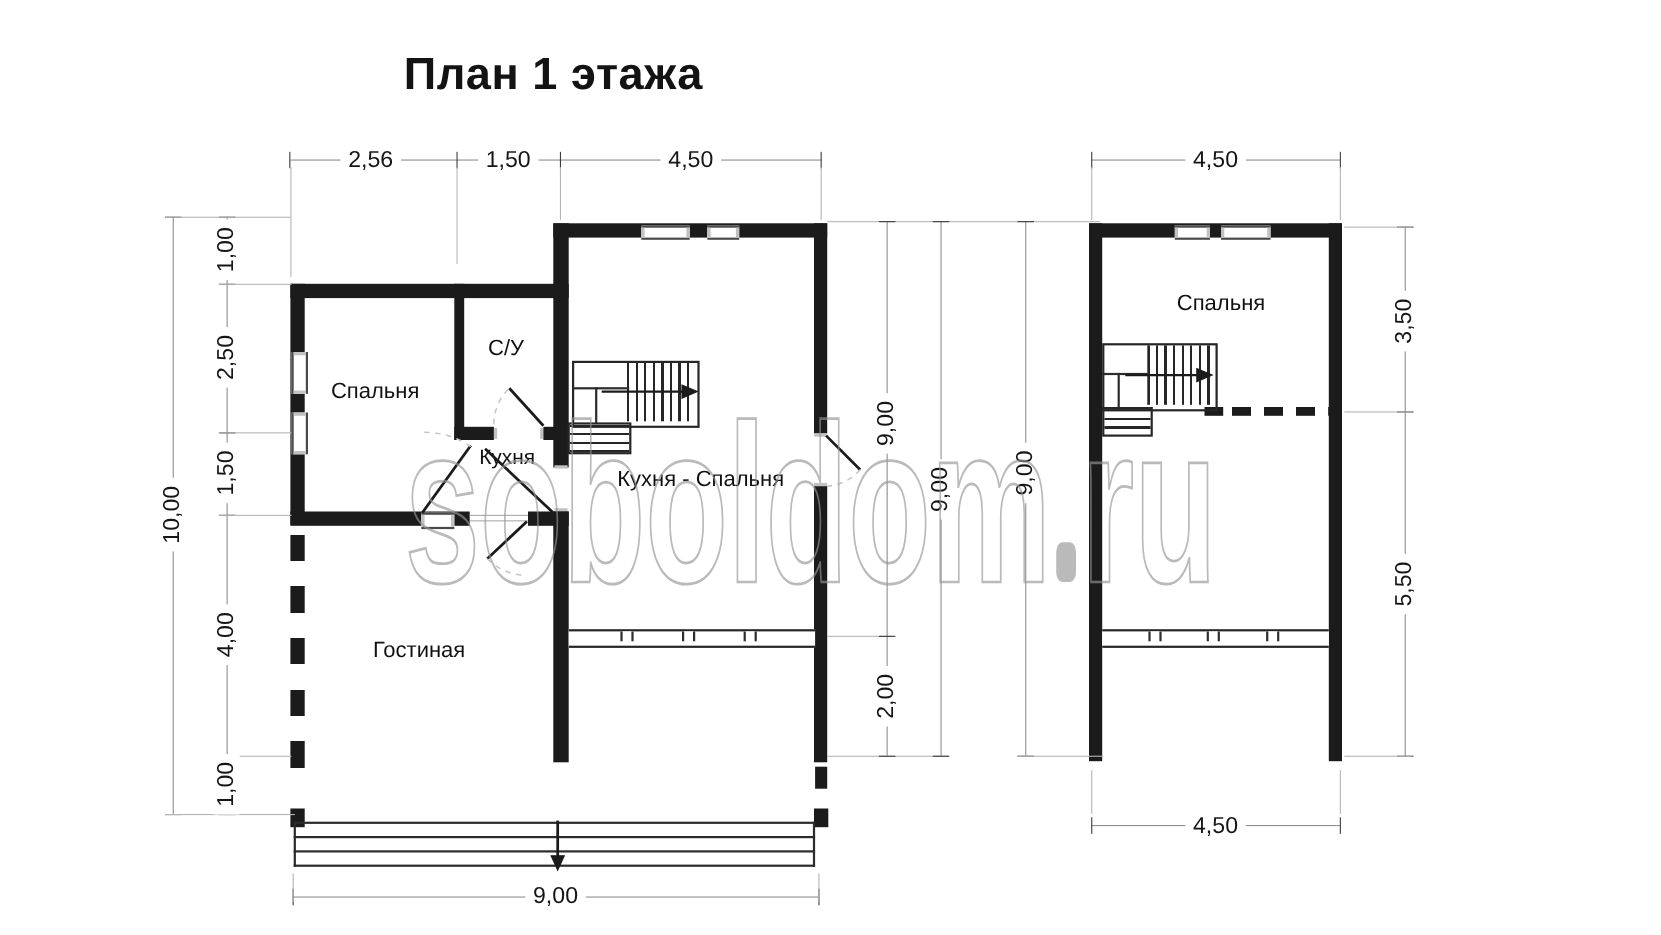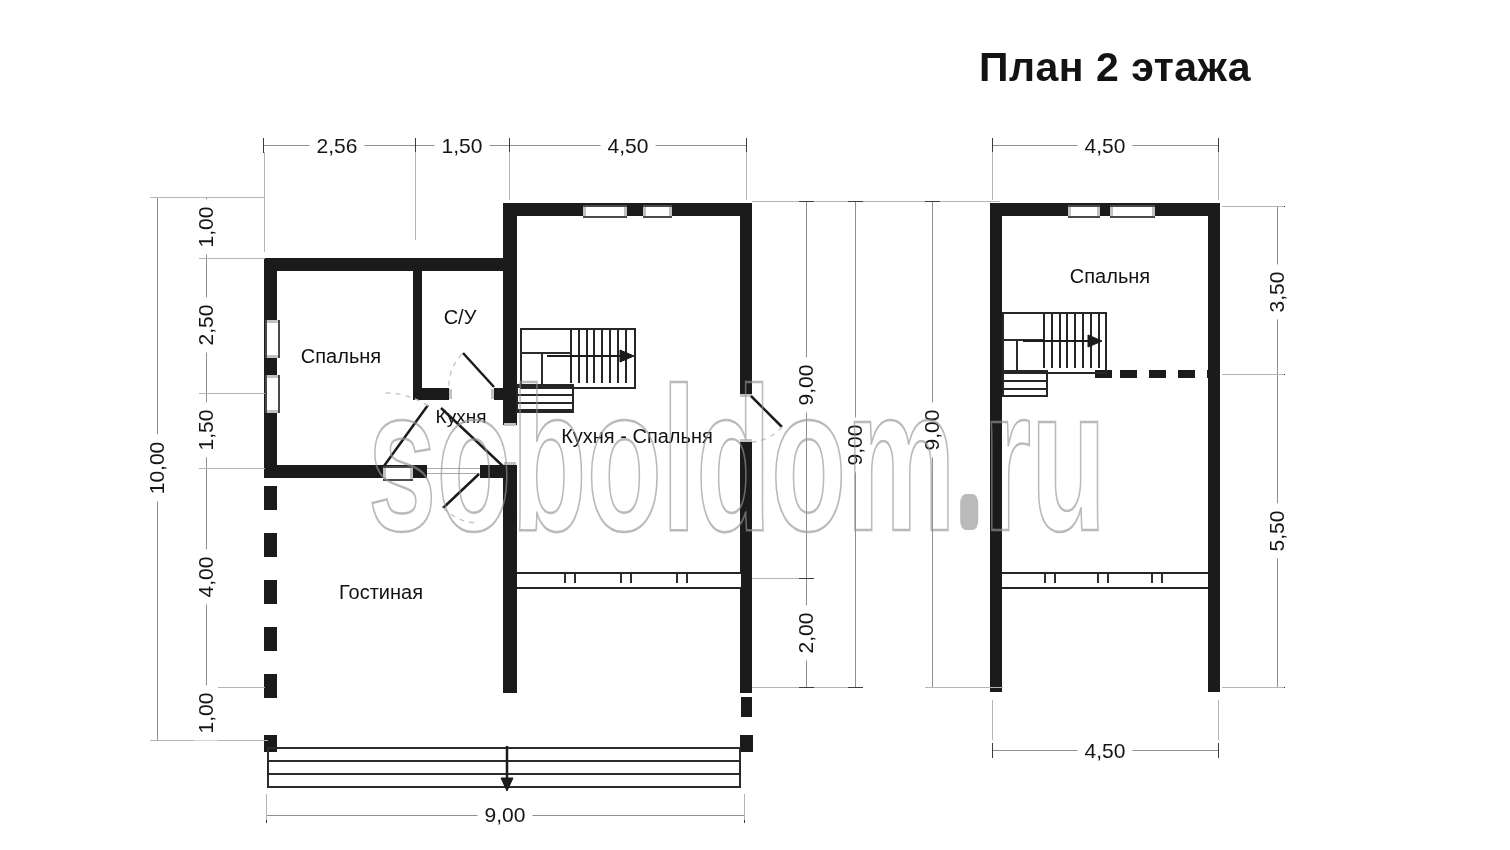--- a/index.html
+++ b/index.html
@@ -38,21 +38,21 @@
       color:transparent;-webkit-text-stroke:2.5px rgba(148,148,148,.72);opacity:.9;pointer-events:none;}
   #wm .dot{display:inline-block;width:30px;height:36px;border-radius:9px;
       background:rgba(148,148,148,.72);margin:0 8px;-webkit-text-stroke:0;}
   svg.overlay{position:absolute;left:0;top:0;pointer-events:none;}
 </style>
 </head>
 <body>
 
 <div id="canvas">
 
-  <div class="a title" style="left:1115px;top:44px">План 2 этажа</div>
+  <div class="a title" style="left:503px;top:44px">План 1 этажа</div>
 
   <i class="a w" style="left:503px;top:203px;width:249px;height:13px"></i>
   <i class="a win-h" style="left:583px;top:205px;width:44px;height:9px"></i>
   <i class="a win-h" style="left:643px;top:205px;width:29px;height:9px"></i>
 
   <i class="a w" style="left:740px;top:203px;width:12px;height:191px"></i>
   <i class="a cap" style="left:740px;top:394px;width:12px;height:3px"></i>
   <i class="a cap" style="left:740px;top:439px;width:12px;height:3px"></i>
   <i class="a w" style="left:740px;top:442px;width:12px;height:251px"></i>
   <i class="a w" style="left:741px;top:697px;width:11px;height:20px"></i>

